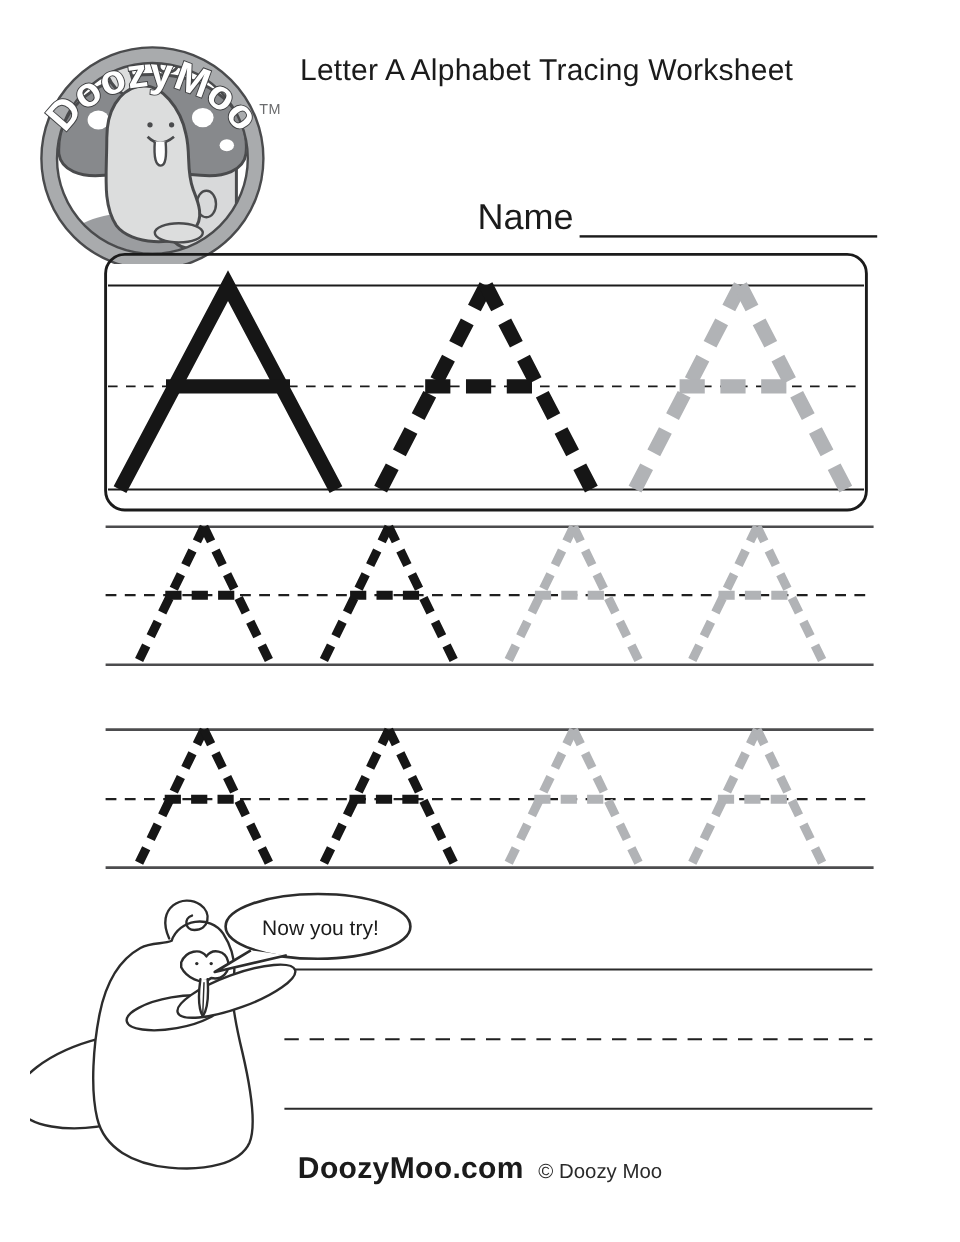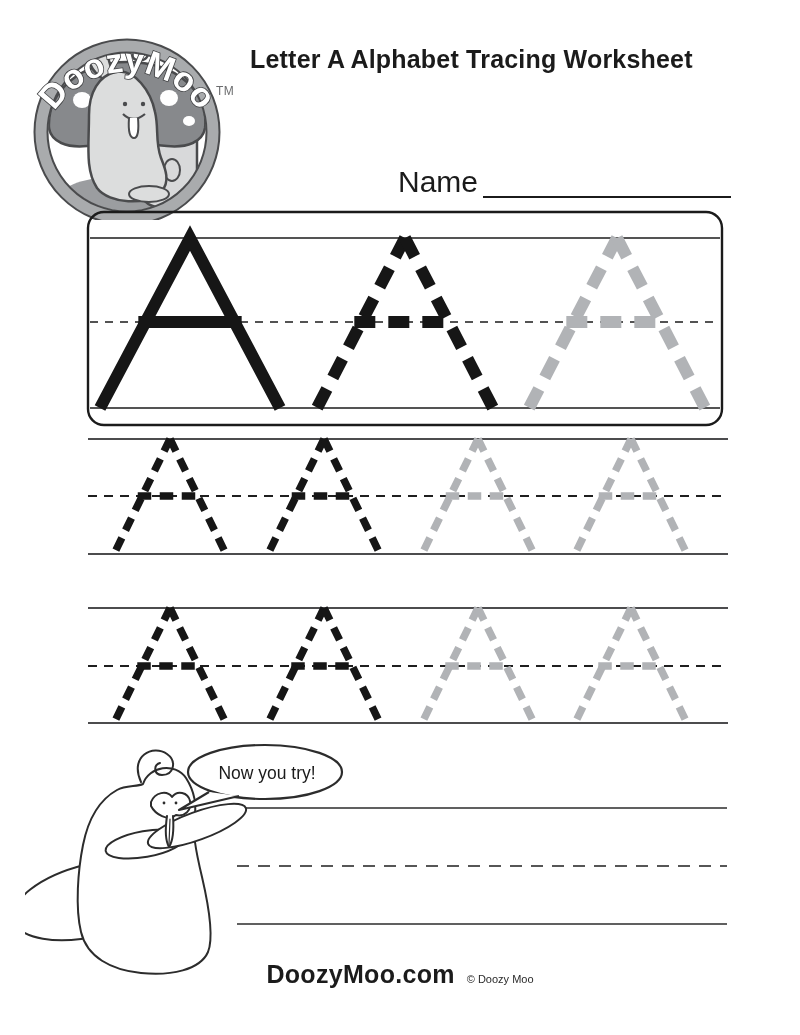--- a/index.html
+++ b/index.html
@@ -1,27 +1,27 @@
 <!DOCTYPE html>
 <html><head>
 <meta charset="utf-8">
 <style>
   html,body{margin:0;padding:0;background:#ffffff;}
   .page{
     position:relative;width:800px;height:1035px;background:#ffffff;
     font-family:"Liberation Sans",sans-serif;color:#1b1b1b;overflow:hidden;
   }
   .abs{position:absolute;}
-  .title-block{left:250px;top:42px;line-height:34px;font-size:25px;font-weight:bold;letter-spacing:.2px;}
+  .title-block{left:250px;top:42px;line-height:34px;font-size:25px;font-weight:normal;letter-spacing:.2px;}
   .name-row{left:398px;top:165px;font-size:30px;}
   .name-underline{left:483px;top:196px;width:248px;height:0;border-top:2px solid #1b1b1b;}
   .tm{left:216px;top:84px;font-size:12px;color:#6b6c6e;letter-spacing:.5px;}
   .footer{left:0;top:960px;width:800px;display:flex;justify-content:center;align-items:baseline;gap:12px;}
   .footer .site{font-size:25px;font-weight:bold;letter-spacing:.3px;}
-  .footer .copy{font-size:11px;color:#2a2a2a;}
+  .footer .copy{font-size:17px;color:#2a2a2a;}
   svg text{font-family:"Liberation Sans",sans-serif;}
 </style>
 </head>
 <body>
 
 <div class="page">
 
   <svg class="abs" style="left:27px;top:20px" width="210" height="200" viewBox="0 0 210 200">
     <defs>
       <clipPath id="logoClip">

